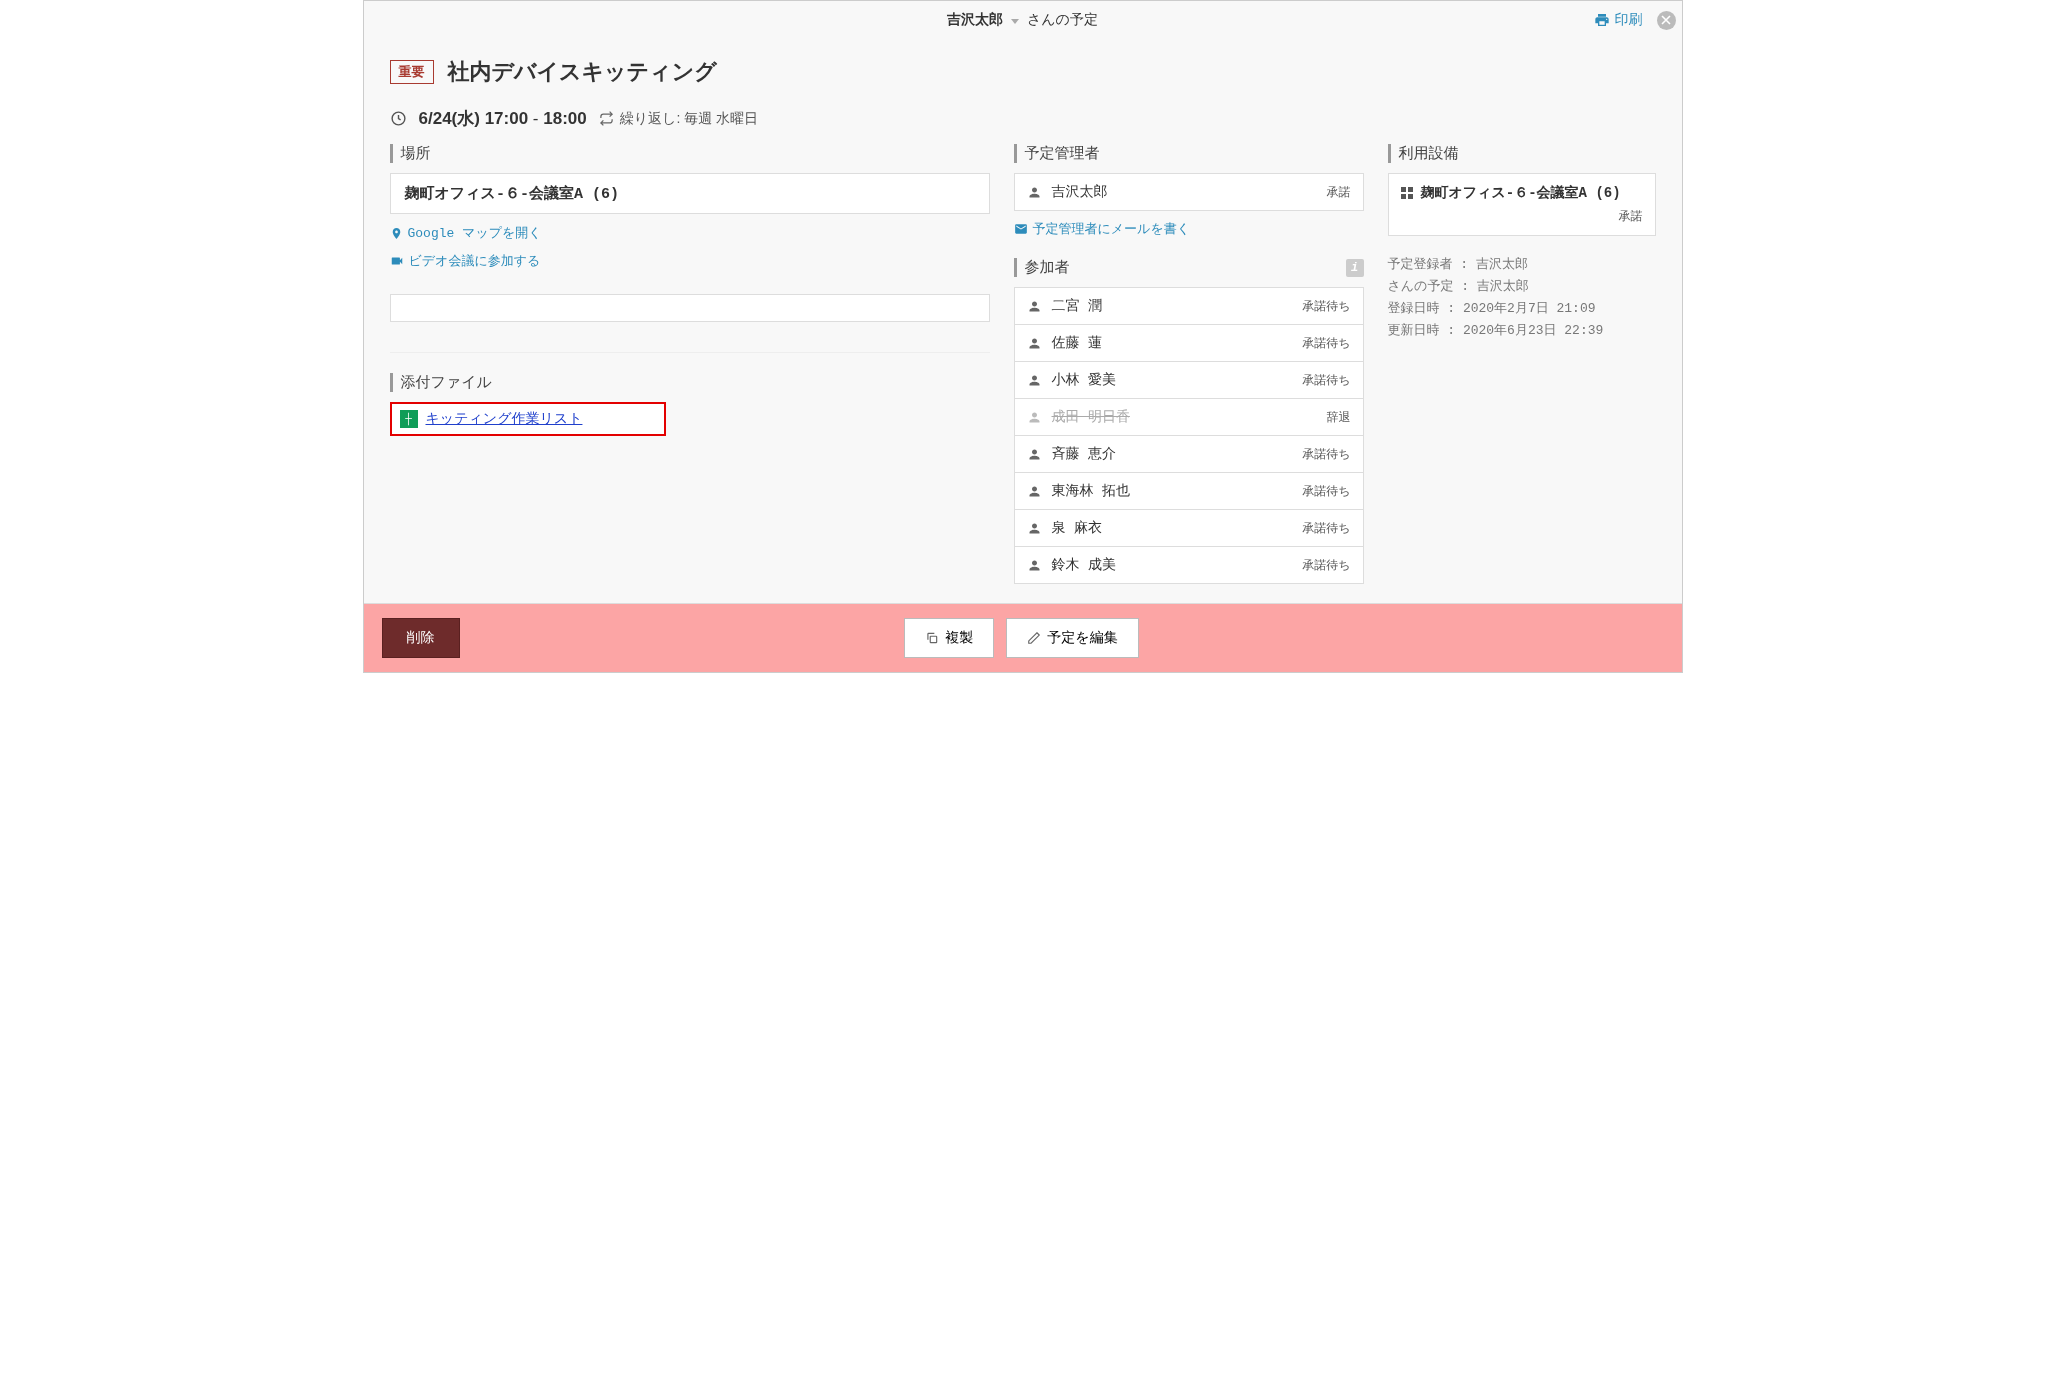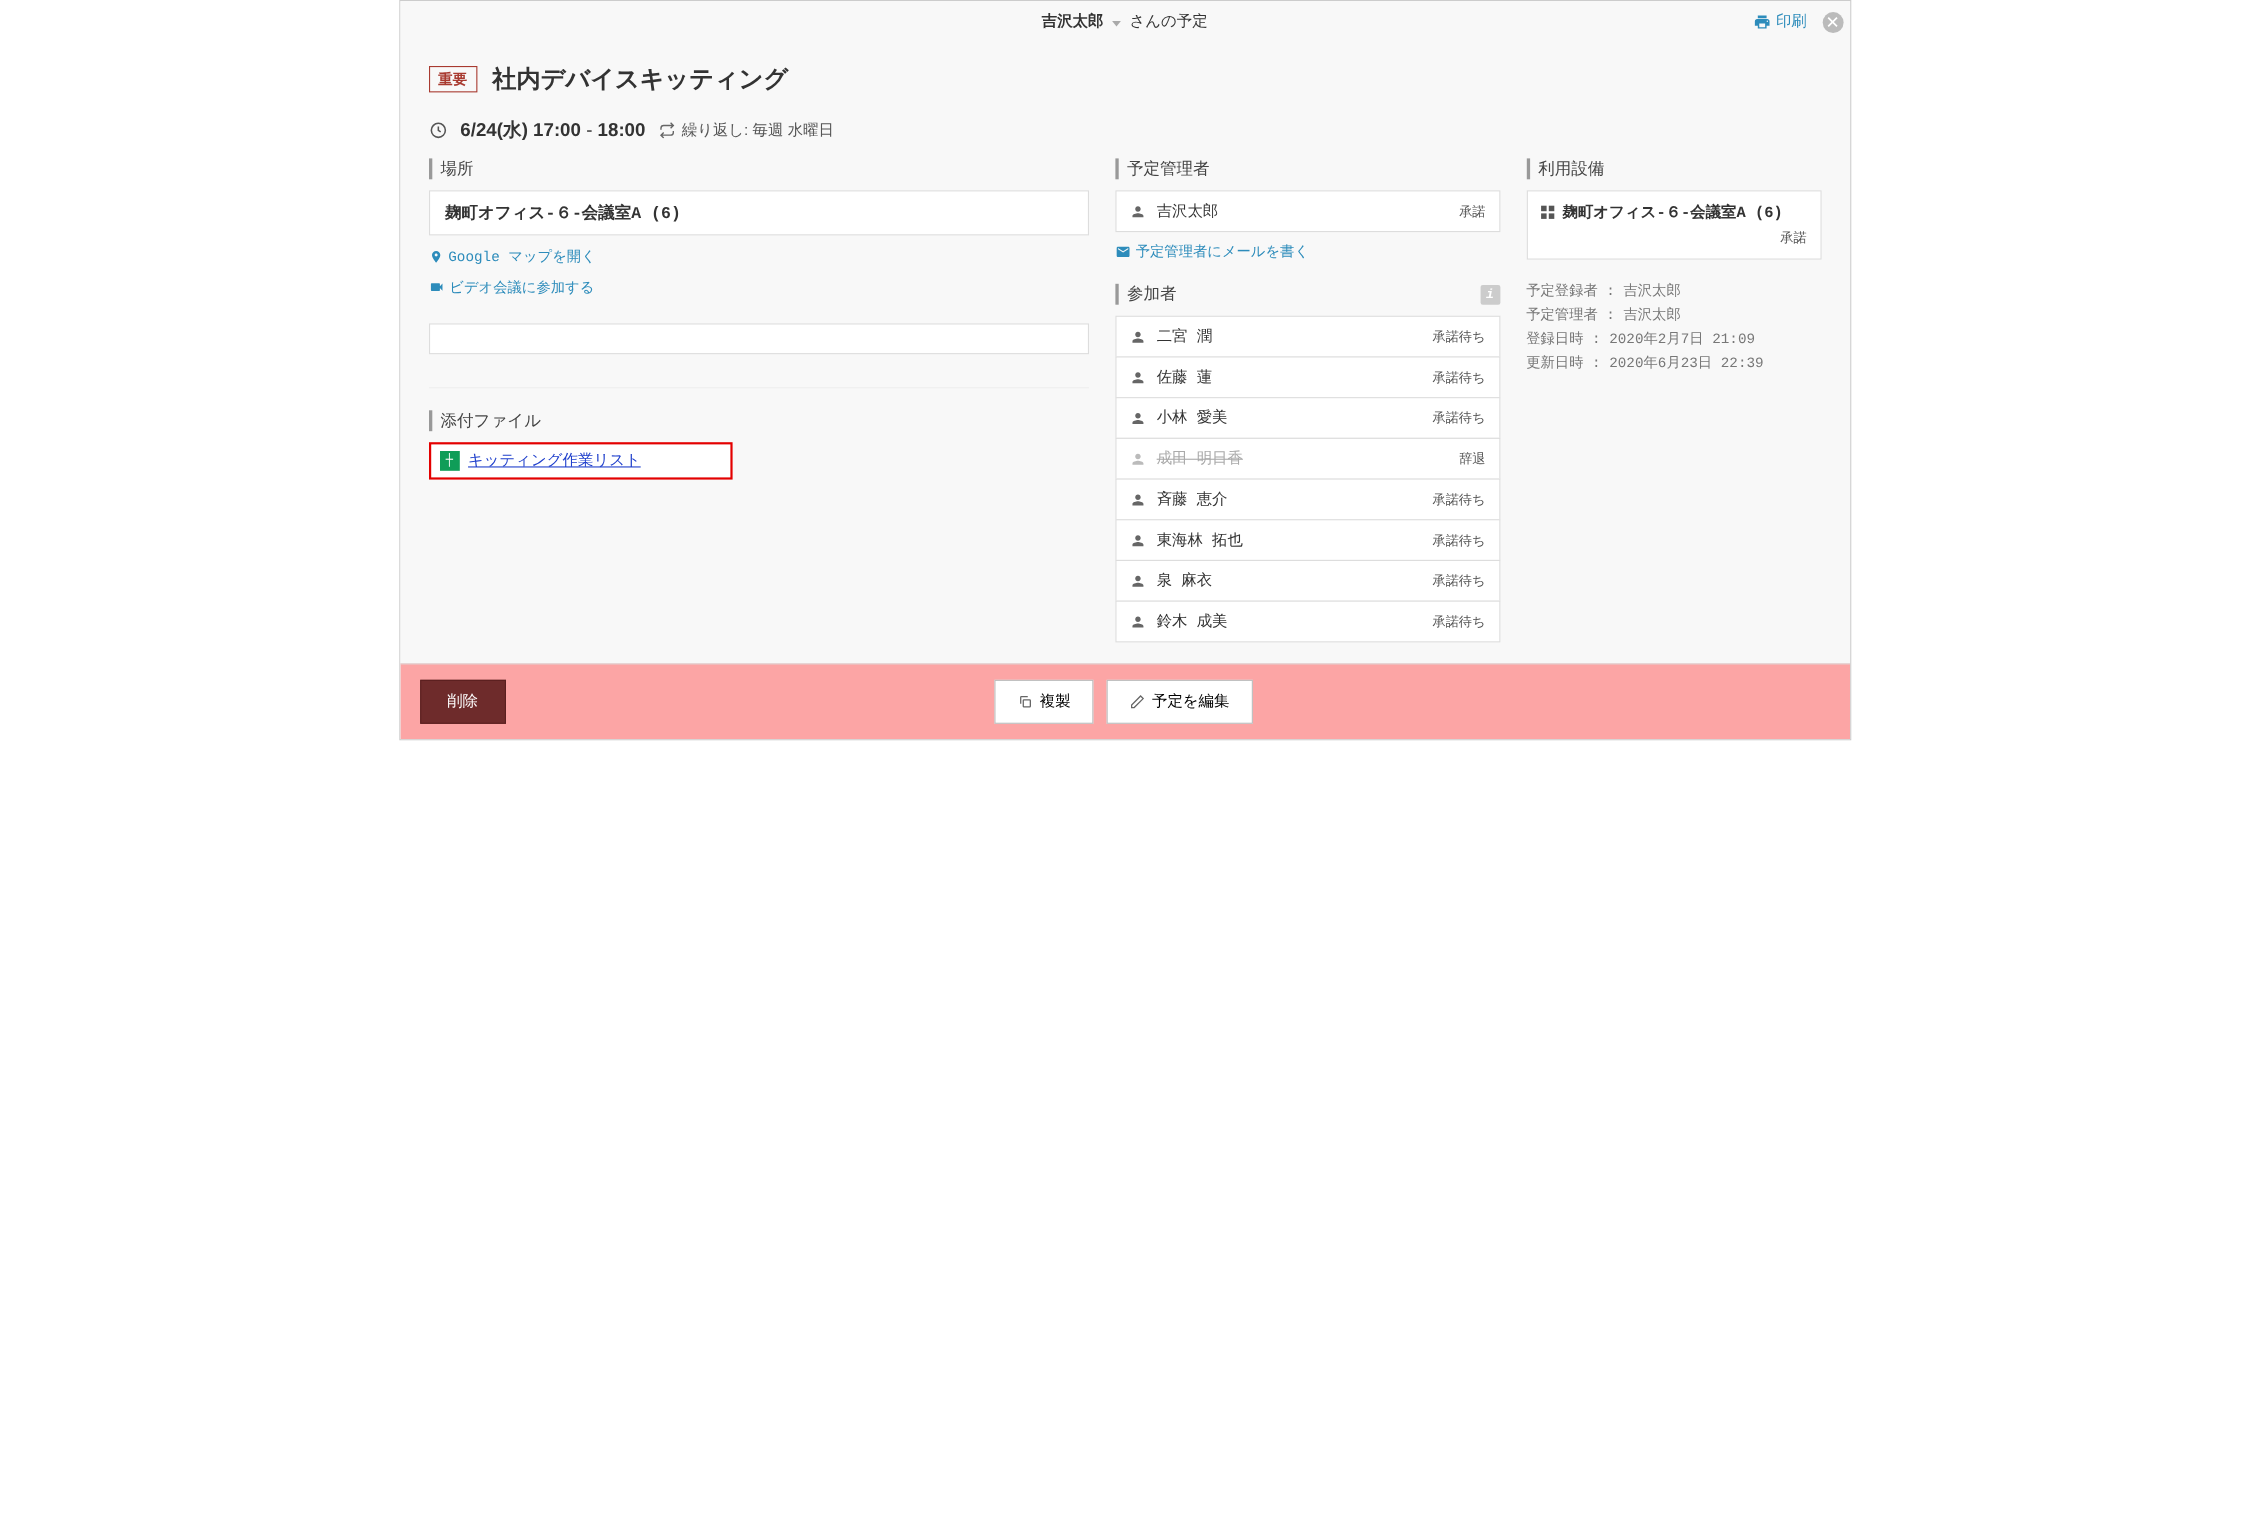--- a/index.html
+++ b/index.html
@@ -359,21 +359,21 @@
               <span></span>
               <span></span>
             </span>
           <span>麹町オフィス-６-会議室A (6)</span>
         </div>
         <div class="facility-status">承諾</div>
       </div>
 
       <div class="meta-list">
         <div>予定登録者 : 吉沢太郎</div>
-        <div>予定管理者 : 吉沢太郎</div>
+        <div>さんの予定 : 吉沢太郎</div>
         <div>登録日時 : 2020年2月7日 21:09</div>
         <div>更新日時 : 2020年6月23日 22:39</div>
       </div>
     </div>
   </div>
 </div>
 
 <div class="footer">
   <button class="btn-delete">削除</button>
   <div class="footer-center">

